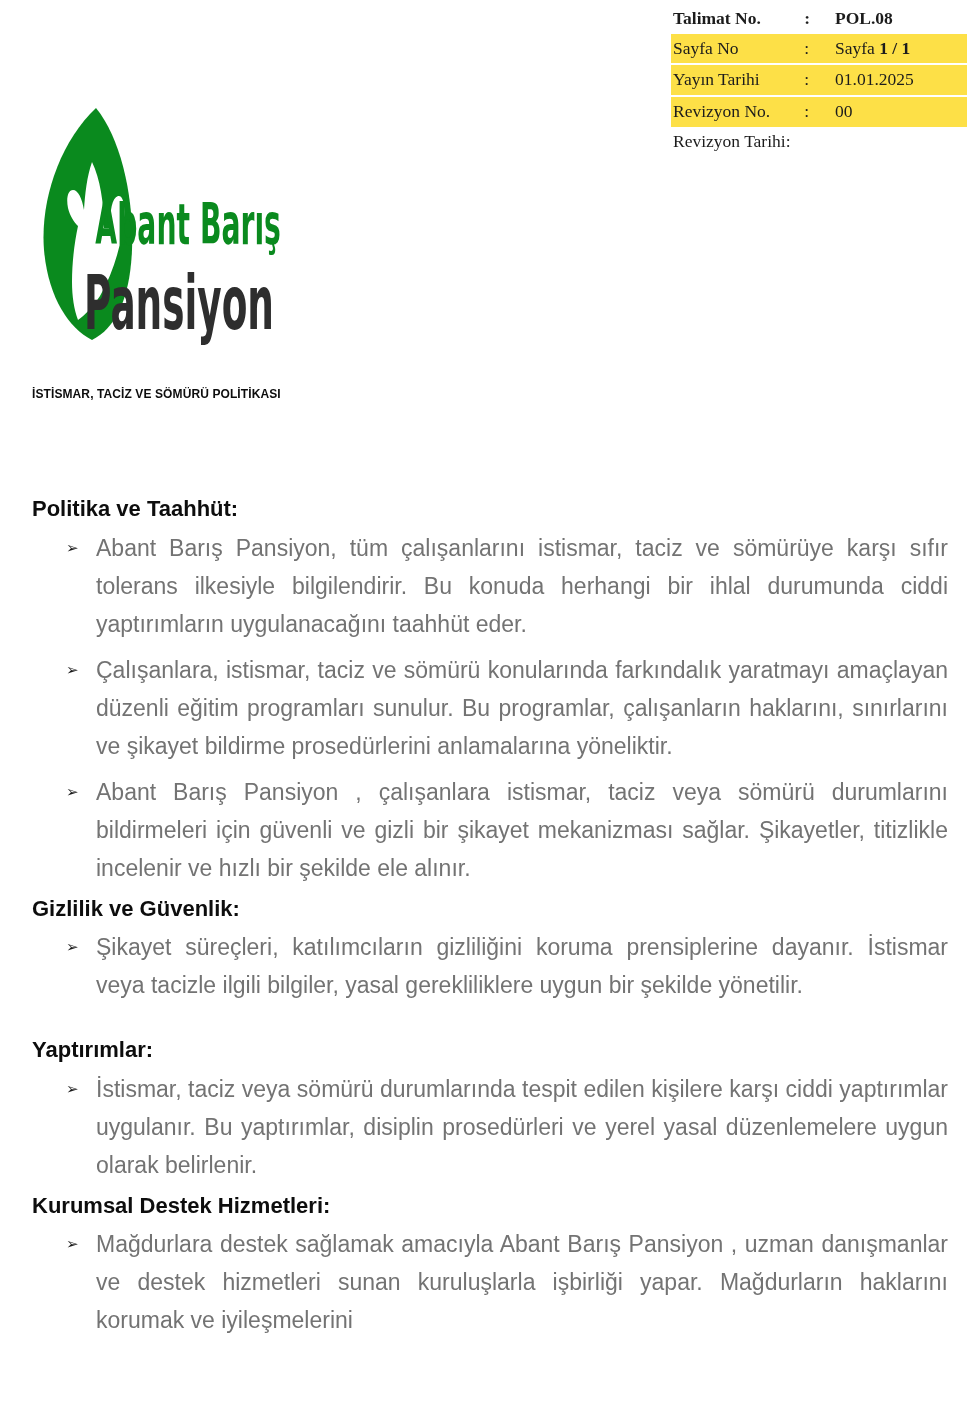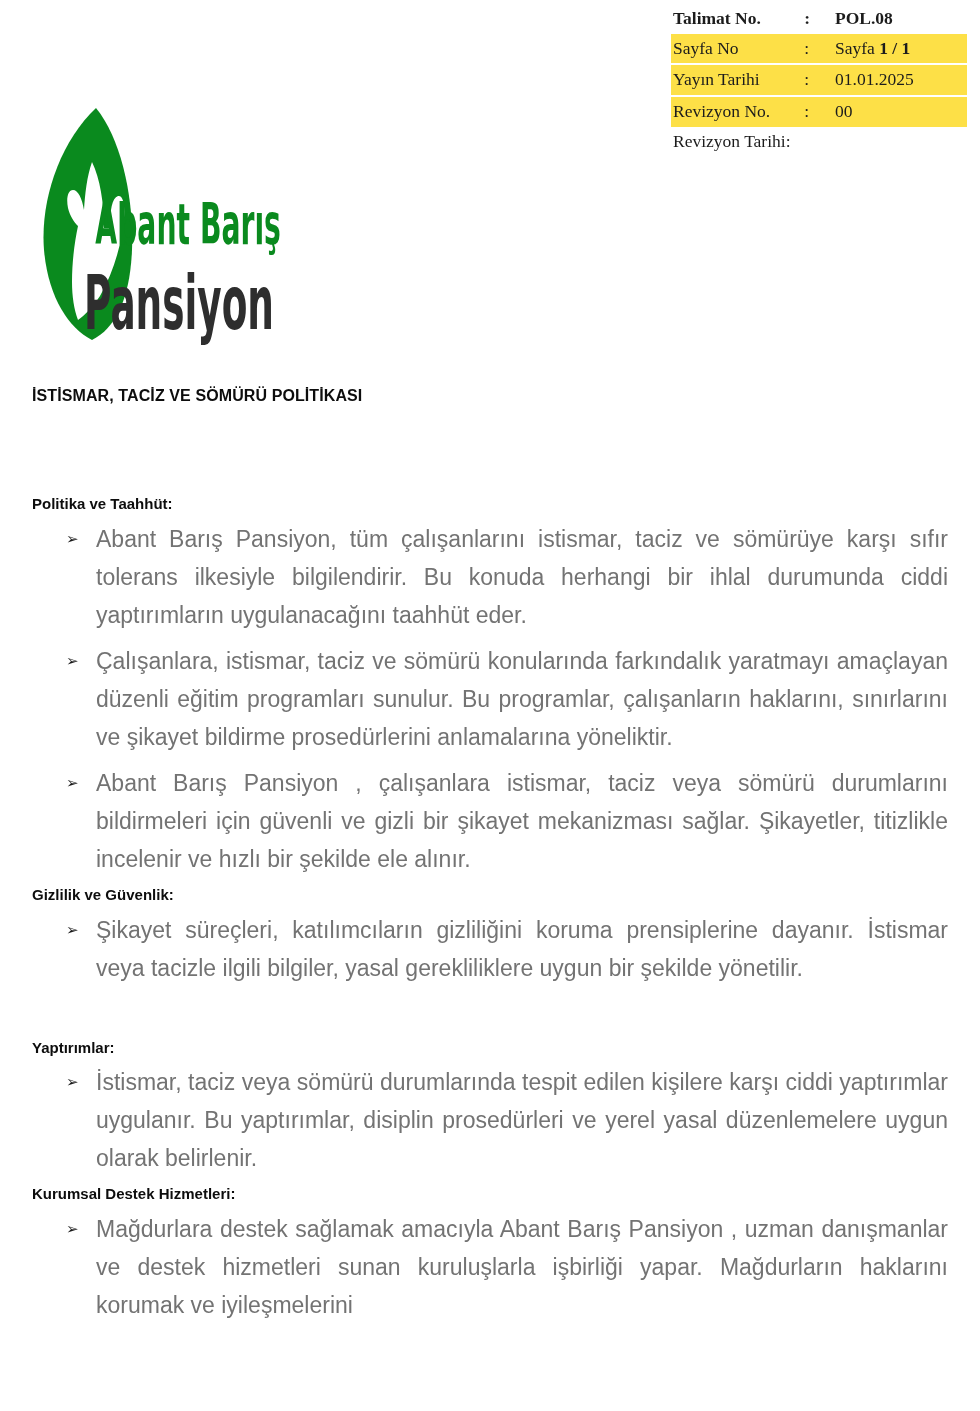--- a/index.html
+++ b/index.html
@@ -67,43 +67,43 @@
   }
   .logo svg { display: block; }
 
   
   .doc-title {
     position: absolute;
     left: 32px;
     top: 387px;
     font-family: "Liberation Sans", sans-serif;
     font-weight: bold;
-    font-size: 16px;
+    font-size: 12px;
     letter-spacing: 0.1px;
     color: #0d0d0d;
   }
 
   
   .content {
     position: absolute;
     left: 0;
     top: 495px;
     width: 980px;
     padding: 0 32px 0 32px;
   }
 
   .section-heading {
     font-family: "Liberation Sans", sans-serif;
     font-weight: bold;
-    font-size: 15px;
+    font-size: 22px;
     color: #0d0d0d;
     margin: 0 0 6px 0;
     line-height: 1.25;
   }
-  .section-heading.gap-before { margin-top: 52px; }
+  .section-heading.gap-before { margin-top: 32px; }
 
   .bullet-row {
     display: flex;
     align-items: flex-start;
     margin: 0 0 8px 0;
     padding-left: 34px;
   }
   .bullet-glyph {
     flex: 0 0 auto;
     width: 30px;

